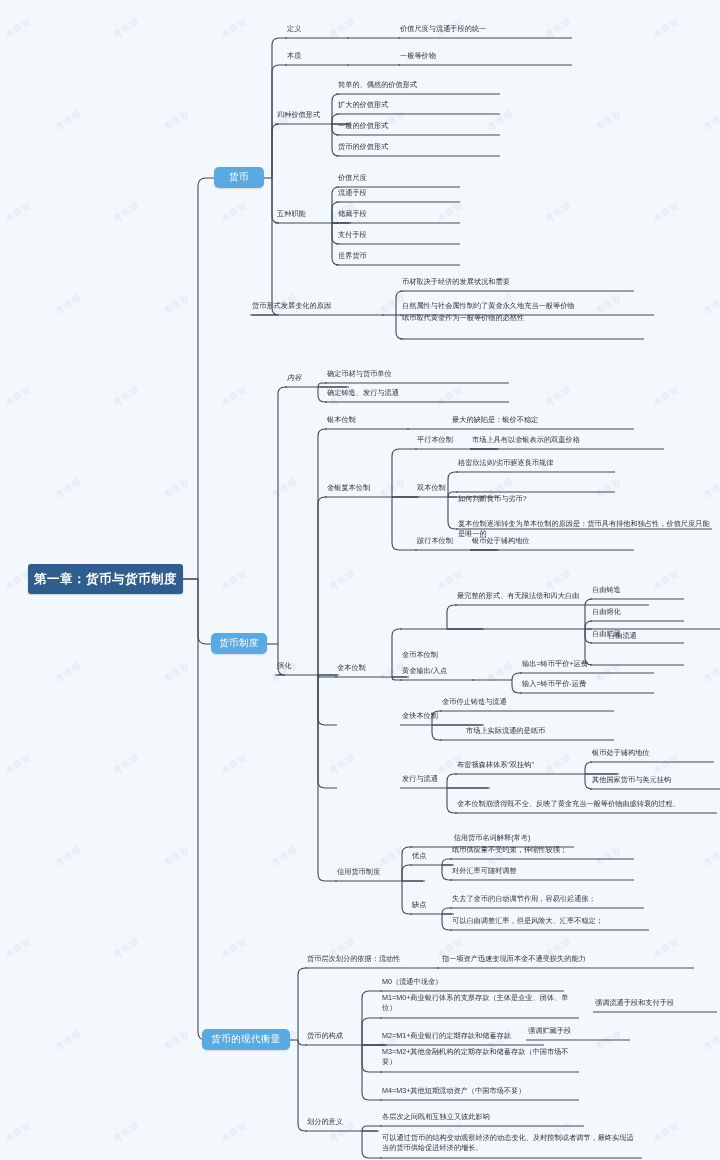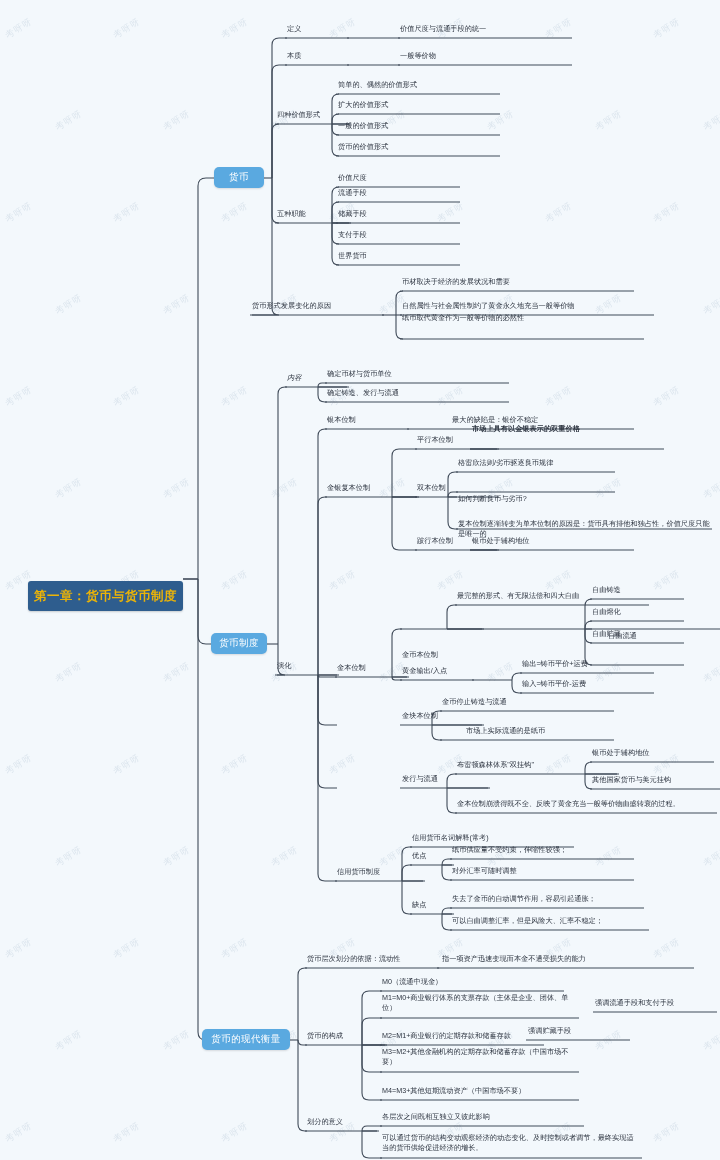--- a/index.html
+++ b/index.html
@@ -30,28 +30,27 @@
     font-size:7.2px;
     color:#2d3440;
     line-height:1.45;
     white-space:pre-wrap;
     transform:translateY(-100%);
     font-family:"Liberation Sans","DejaVu Sans",sans-serif;
   }
   .root-box{
     position:absolute;
     background:#2e5d8e;
-    color:#eab308;
+    color:#ffffff;
     font-size:12.5px;
     font-weight:bold;
     border-radius:3px;
     display:flex;align-items:center;justify-content:center;
     letter-spacing:.5px;
     box-shadow:0 1px 2px rgba(0,0,0,.18);
-    margin-top:17px;
   }
   .br-box{
     position:absolute;
     background:#5aa9e0;
     color:#ffffff;
     font-size:9.5px;
     border-radius:5px;
     display:flex;align-items:center;justify-content:center;
     letter-spacing:.4px;
     box-shadow:0 1px 2px rgba(0,0,0,.12);
@@ -362,21 +361,21 @@
       <div class="node-label" style="left: 402px; top: 311px; width: 250px;">自然属性与社会属性制约了黄金永久地充当一般等价物</div>
       <div class="node-label" style="left: 402px; top: 323px; width: 240px;">纸币取代黄金作为一般等价物的必然性</div>
       <div class="node-label" style="left: 287px; top: 383px; width: 60px; font-style: italic;">内容</div>
       <div class="node-label" style="left: 327px; top: 379px; width: 180px;">确定币材与货币单位</div>
       <div class="node-label" style="left: 327px; top: 398px; width: 180px;">确定铸造、发行与流通</div>
       <div class="node-label" style="left: 277px; top: 671px; width: 60px;">演化</div>
       <div class="node-label" style="left: 327px; top: 425px; width: 80px;">银本位制</div>
       <div class="node-label" style="left: 452px; top: 425px; width: 180px;">最大的缺陷是：银价不稳定</div>
       <div class="node-label" style="left: 327px; top: 493px; width: 90px;">金银复本位制</div>
       <div class="node-label" style="left: 417px; top: 445px; width: 80px;">平行本位制</div>
-      <div class="node-label" style="left: 472px; top: 434px; width: 190px; font-weight: bold;">市场上具有以金银表示的双重价格</div>
+      <div class="node-label" style="left: 472px; top: 445px; width: 190px;">市场上具有以金银表示的双重价格</div>
       <div class="node-label" style="left: 417px; top: 493px; width: 80px;">双本位制</div>
       <div class="node-label" style="left: 458px; top: 468px; width: 155px;">格雷欣法则/劣币驱逐良币规律</div>
       <div class="node-label" style="left: 458px; top: 488px; width: 155px; margin-top: 16px;">如何判断良币与劣币?</div>
       <div class="node-label" style="left: 458px; top: 540px; width: 252px;">复本位制逐渐转变为单本位制的原因是：货币具有排他和独占性，价值尺度只能是唯一的</div>
       <div class="node-label" style="left: 417px; top: 546px; width: 80px;">跛行本位制</div>
       <div class="node-label" style="left: 472px; top: 546px; width: 160px;">银币处于辅构地位</div>
       <div class="node-label" style="left: 337px; top: 673px; width: 70px;">金本位制</div>
       <div class="node-label" style="left: 402px; top: 625px; width: 80px; margin-top: 35px;">金币本位制</div>
       <div class="node-label" style="left: 457px; top: 601px; width: 190px;">最完整的形式、有无限法偿和四大自由</div>
       <div class="node-label" style="left: 592px; top: 595px; width: 90px;">自由铸造</div>
@@ -388,21 +387,21 @@
       <div class="node-label" style="left: 522px; top: 689px; width: 130px;">输入=铸币平价-运费</div>
       <div class="node-label" style="left: 402px; top: 721px; width: 80px;">金块本位制</div>
       <div class="node-label" style="left: 442px; top: 707px; width: 170px;">金币停止铸造与流通</div>
       <div class="node-label" style="left: 466px; top: 736px; width: 170px;">市场上实际流通的是纸币</div>
       <div class="node-label" style="left: 402px; top: 784px; width: 86px;">发行与流通</div>
       <div class="node-label" style="left: 457px; top: 770px; width: 160px;">布雷顿森林体系"双挂钩"</div>
       <div class="node-label" style="left: 592px; top: 758px; width: 120px;">银币处于辅构地位</div>
       <div class="node-label" style="left: 592px; top: 785px; width: 140px;">其他国家货币与美元挂钩</div>
       <div class="node-label" style="left: 457px; top: 809px; width: 258px;">金本位制崩溃得既不全、反映了黄金充当一般等价物由盛转衰的过程。</div>
       <div class="node-label" style="left: 337px; top: 877px; width: 86px;">信用货币制度</div>
-      <div class="node-label" style="left: 412px; top: 843px; width: 160px;">信用货币名词解释(常考)</div>
+      <div class="node-label" style="left: 412px; top: 843px; width: 160px; text-align: center;">信用货币名词解释(常考)</div>
       <div class="node-label" style="left: 412px; top: 861px; width: 40px;">优点</div>
       <div class="node-label" style="left: 452px; top: 855px; width: 180px;">纸币供应量不受约束，伸缩性较强；</div>
       <div class="node-label" style="left: 452px; top: 876px; width: 180px;">对外汇率可随时调整</div>
       <div class="node-label" style="left: 412px; top: 910px; width: 40px;">缺点</div>
       <div class="node-label" style="left: 452px; top: 904px; width: 190px;">失去了金币的自动调节作用，容易引起通胀；</div>
       <div class="node-label" style="left: 452px; top: 926px; width: 195px;">可以自由调整汇率，但是风险大、汇率不稳定；</div>
       <div class="node-label" style="left: 307px; top: 964px; width: 130px;">货币层次划分的依据：流动性</div>
       <div class="node-label" style="left: 442px; top: 964px; width: 250px;">指一项资产迅速变现而本金不遭受损失的能力</div>
       <div class="node-label" style="left: 307px; top: 1041px; width: 78px;">货币的构成</div>
       <div class="node-label" style="left: 382px; top: 987px; width: 180px;">M0（流通中现金）</div>

